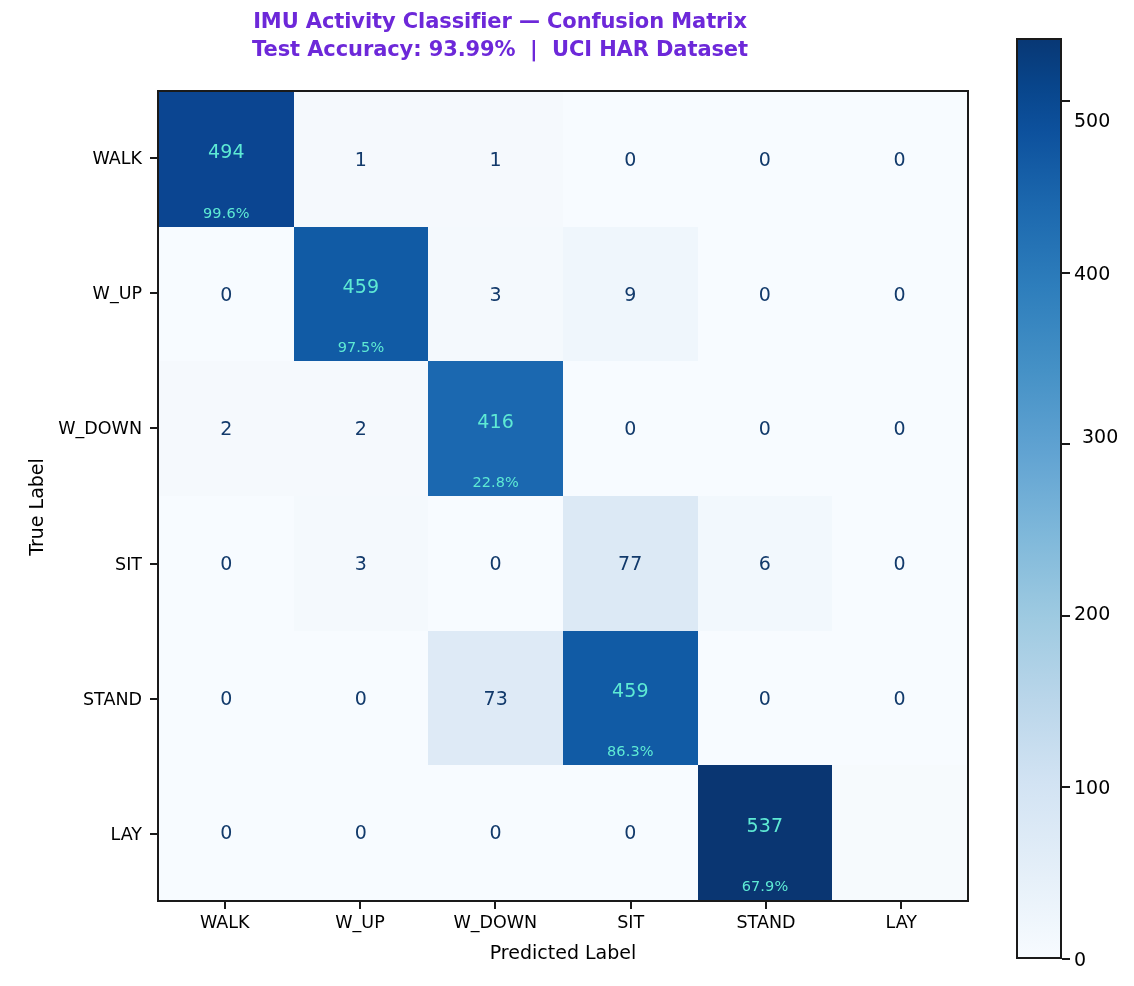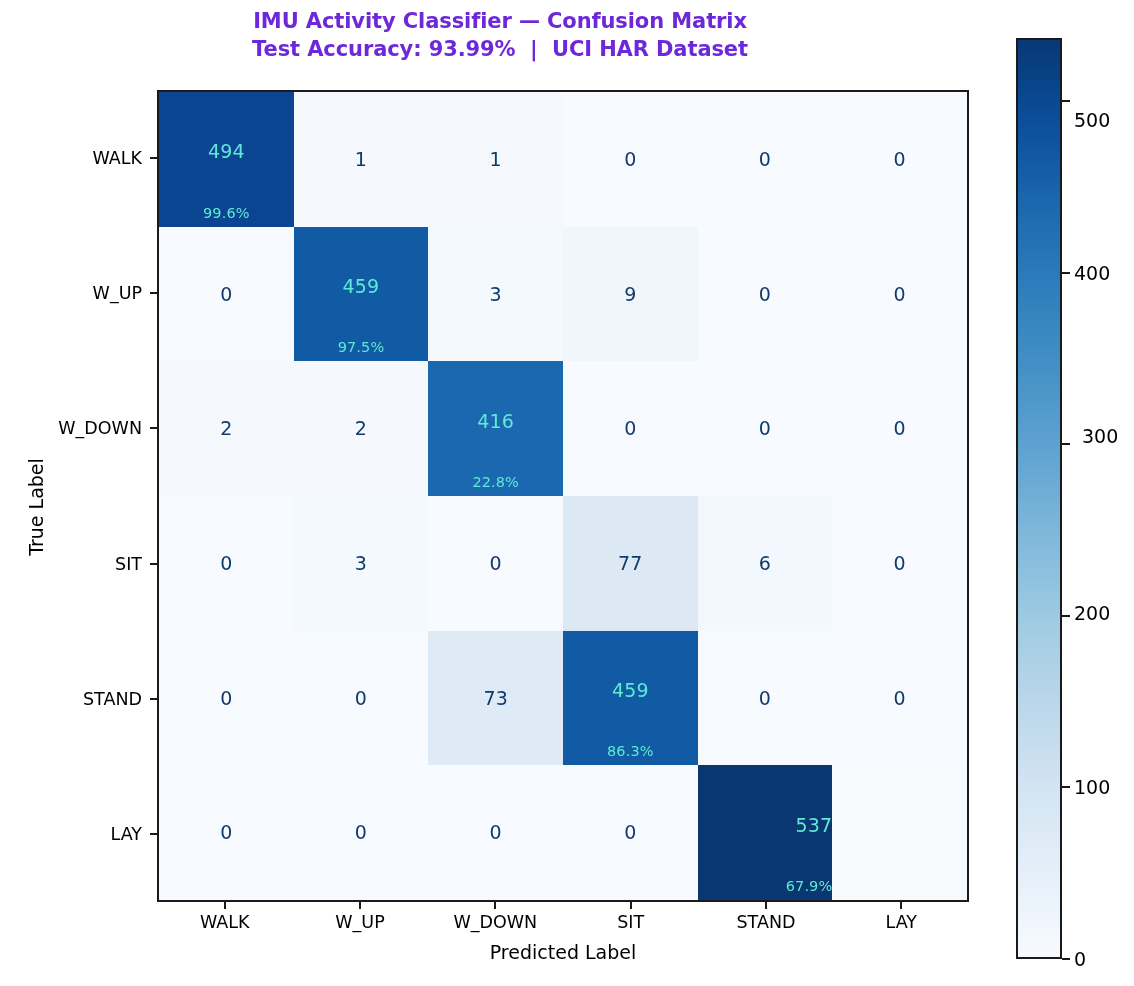--- a/index.html
+++ b/index.html
@@ -281,21 +281,21 @@
       </div>
       <div class="cell light" style="background: rgb(247, 251, 255);">
         <span class="cnt">0</span>
       </div>
       <div class="cell light" style="background: rgb(247, 251, 255);">
         <span class="cnt">0</span>
       </div>
       <div class="cell light" style="background: rgb(247, 251, 255);">
         <span class="cnt">0</span>
       </div>
-      <div class="cell dark" style="background: rgb(10, 54, 114); align-items: flex-end;">
+      <div class="cell dark" style="background: rgb(10, 54, 114);">
         <span class="cnt">537</span>
         <span class="pct">67.9%</span>
       </div>
     </div>
 </div>
 
 <div id="tick-layer">
     <div class="xtick-mark" style="left: 223.667px;"></div>
     <div class="xtick-label" style="left: 224.667px;">WALK</div>
     <div class="ytick-mark" style="top: 156.667px;"></div>

